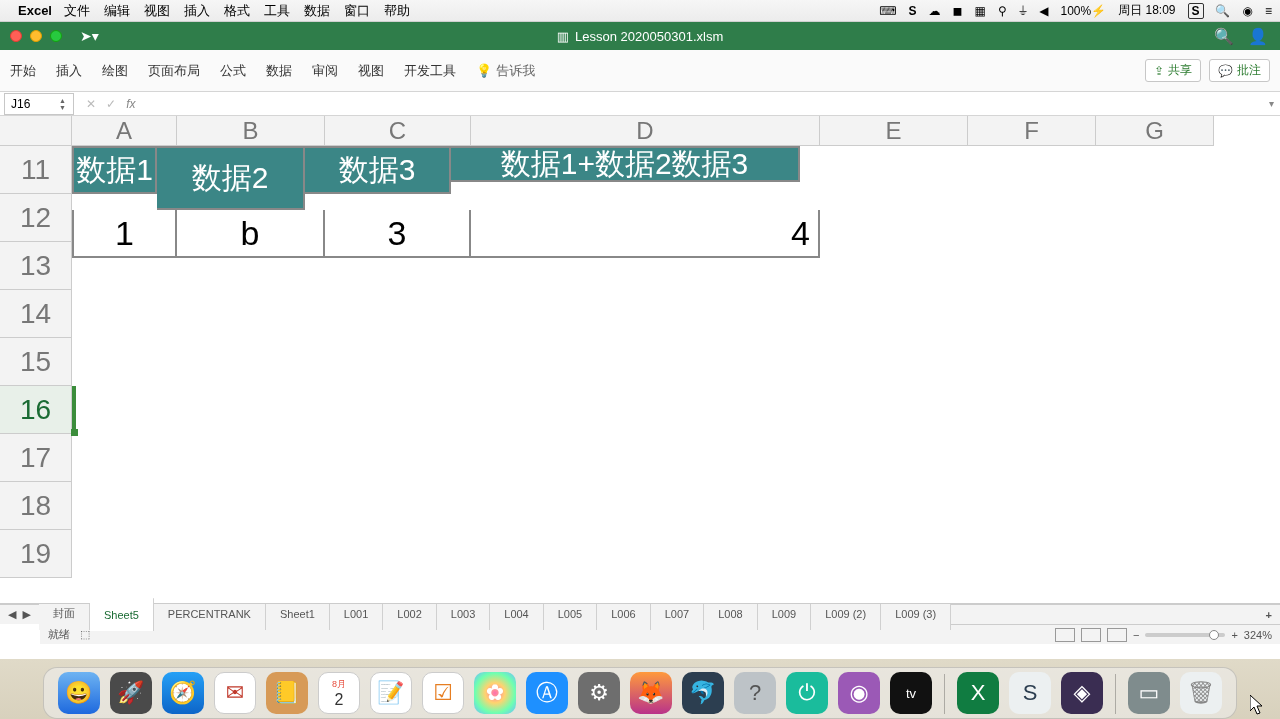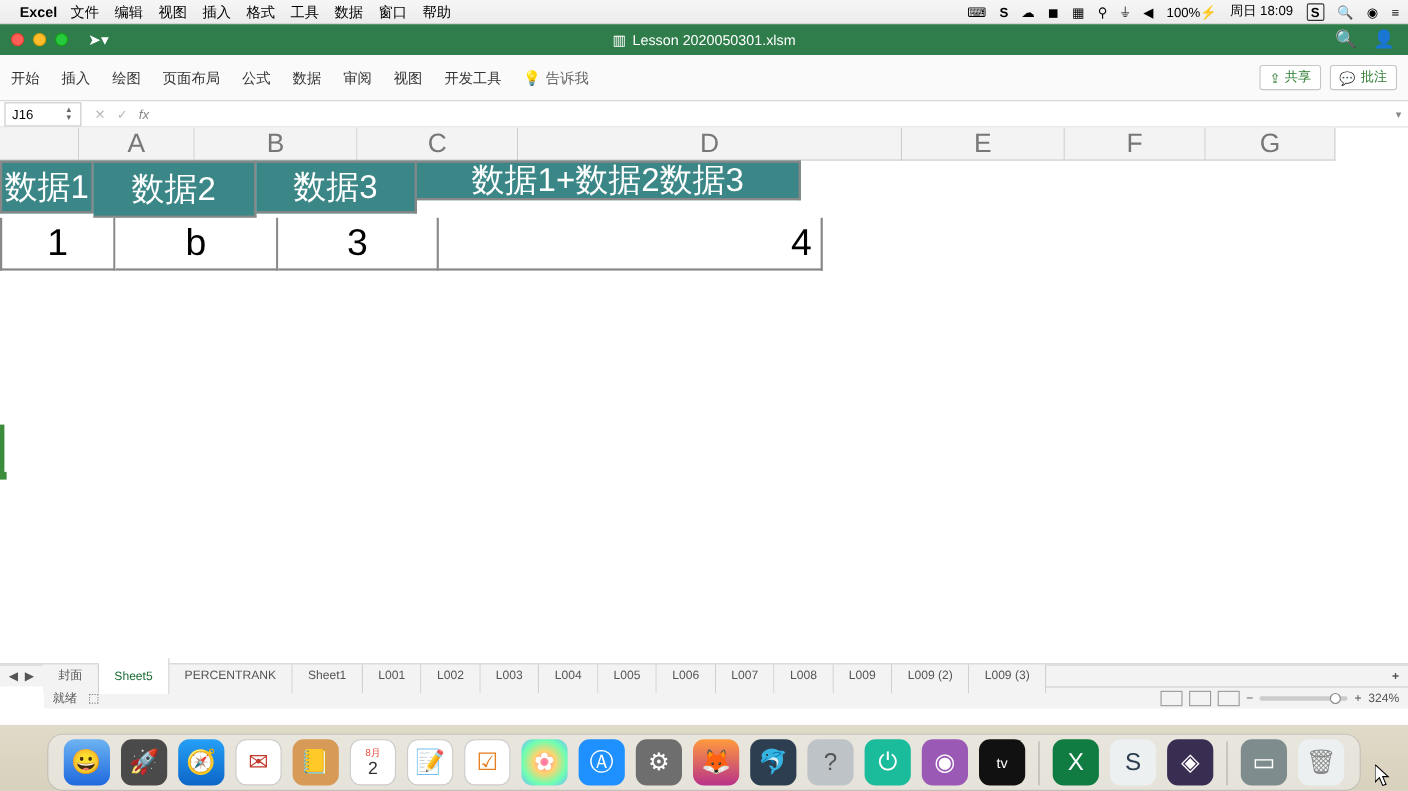--- a/index.html
+++ b/index.html
@@ -172,26 +172,37 @@
         <div class="ch" style="width: 105px;">A</div>
         <div class="ch" style="width: 148px;">B</div>
         <div class="ch" style="width: 146px;">C</div>
         <div class="ch" style="width: 349px;">D</div>
         <div class="ch" style="width: 148px;">E</div>
         <div class="ch" style="width: 128px;">F</div>
         <div class="ch" style="width: 118px;">G</div>
       </div>
   </div>
   <div class="gridbody">
+    <div class="rowheads" id="rowheads">
+        <div class="rh">11</div>
+        <div class="rh">12</div>
+        <div class="rh">13</div>
+        <div class="rh">14</div>
+        <div class="rh">15</div>
+        <div class="rh active">16</div>
+        <div class="rh">17</div>
+        <div class="rh">18</div>
+        <div class="rh">19</div>
+      </div>
     <div class="cells" id="cells" style="flex:1;">
 
       <div class="datablock" id="datablock">
           <div style="display: flex;">
             <div class="hd" style="width: 85px; height: 48px; border-left: 2px solid rgb(136, 136, 136);">数据1</div>
-            <div class="hd" style="width: 148px; height: 52px; border-left: none;">数据2</div>
+            <div class="hd" style="width: 148px; height: 64px; border-left: none;">数据2</div>
             <div class="hd" style="width: 146px; height: 48px; border-left: none;">数据3</div>
             <div class="hd" style="width: 349px; height: 36px; border-left: none;">数据1+数据2数据3</div>
           </div>
           <div style="display: flex;">
             <div class="bd center" style="width: 105px; height: 48px; border-left: 2px solid rgb(136, 136, 136); border-top: none;">1</div>
             <div class="bd center" style="width: 148px; height: 48px; border-left: none; border-top: none;">b</div>
             <div class="bd center" style="width: 146px; height: 48px; border-left: none; border-top: none;">3</div>
             <div class="bd right" style="width: 349px; height: 48px; border-left: none; border-top: none;">4</div>
           </div>
         </div>

